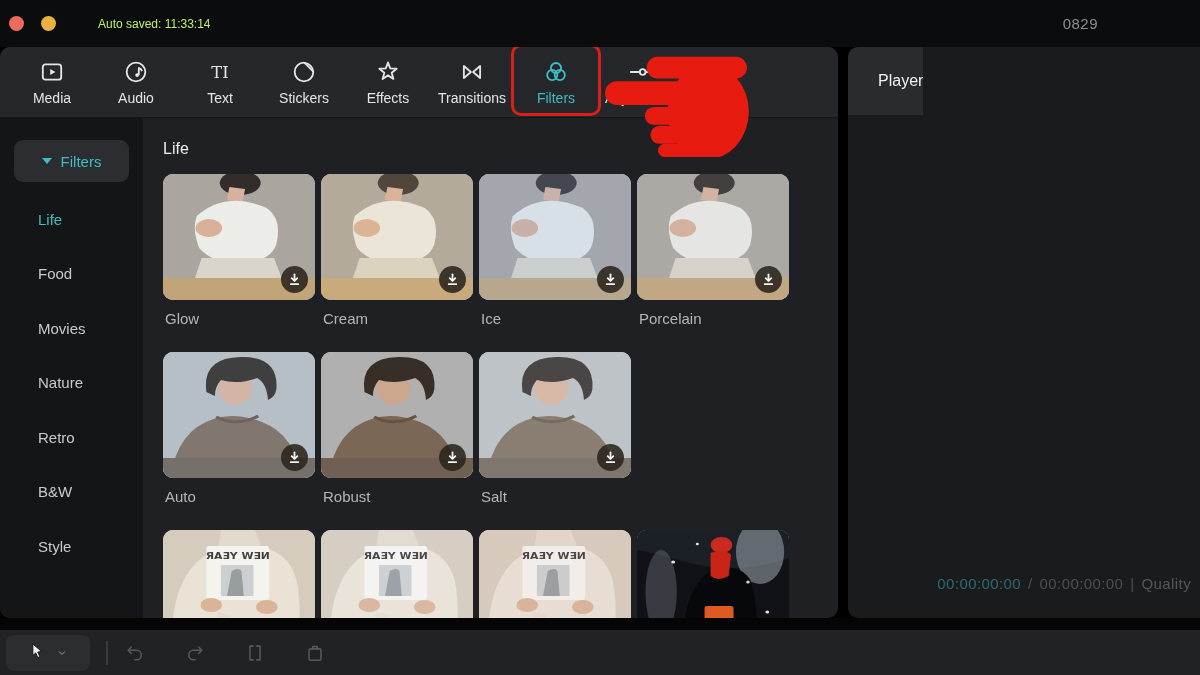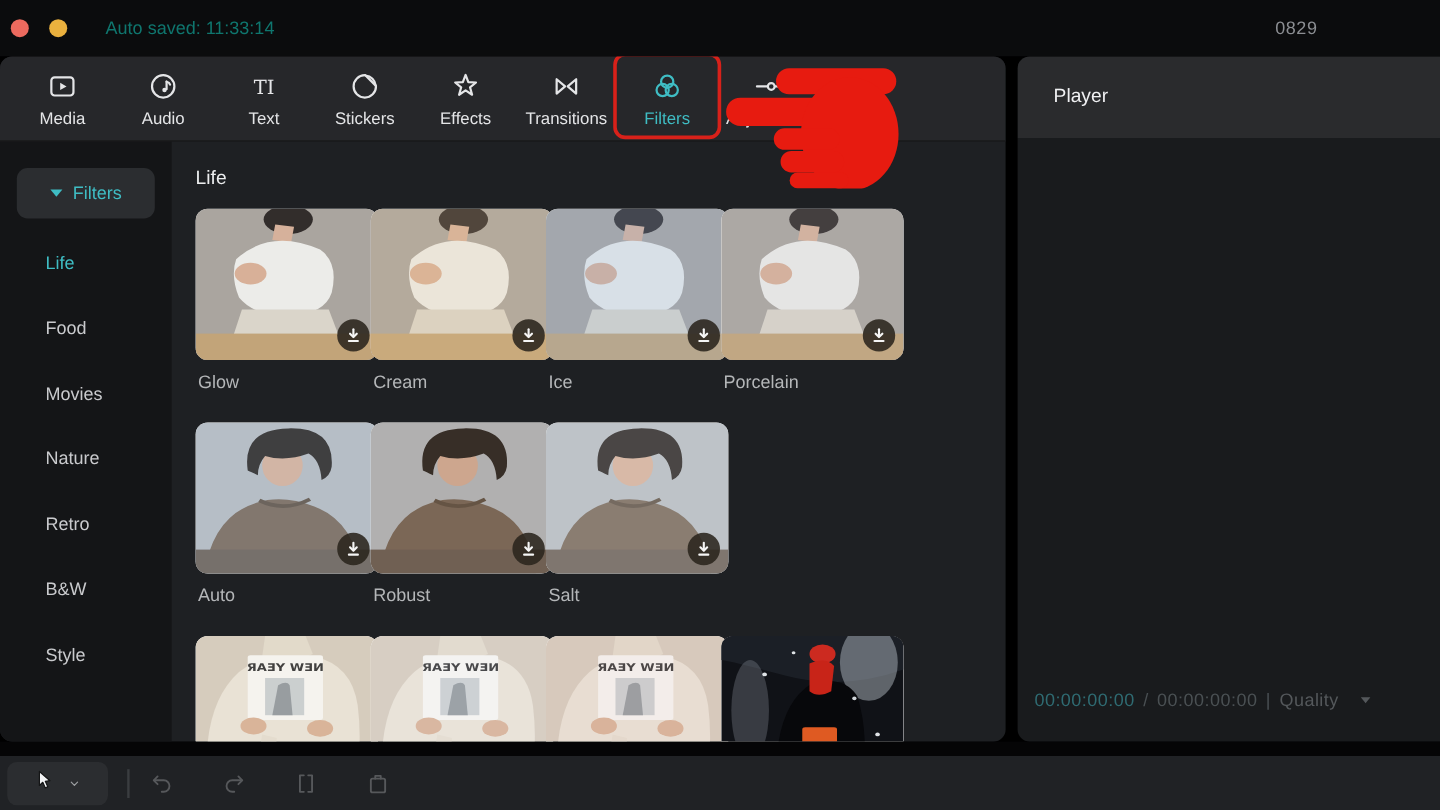--- a/index.html
+++ b/index.html
@@ -9,21 +9,21 @@
   *{box-sizing:border-box;margin:0;padding:0}
   html,body{width:1200px;height:675px;overflow:hidden;background:#000}
   body{font-family:"Liberation Sans","DejaVu Sans",sans-serif;-webkit-font-smoothing:antialiased}
   .screen{position:relative;width:1200px;height:675px;background:#050506}
 
   
   .topbar{height:47px;background:#0b0c0d;display:flex;align-items:center}
   .light{width:15px;height:15px;border-radius:50%;margin-left:9px}
   .light.red{background:#ec6a5e;margin-left:9px}
   .light.yellow{background:#eab13e;margin-left:17px}
-  .autosave{margin-left:32px;color:#0f766e;font-size:15px}
+  .autosave{margin-left:42px;color:#bef264;font-size:12px}
   .topbar .spacer{flex:1}
   .counter{margin-right:102px;color:#8b8e92;font-size:15px;font-weight:400;letter-spacing:.5px}
 
   
   .main{height:571px;display:flex;gap:10px;background:#000}
   .left-panel{width:838px;background:var(--panel);border-radius:10px;overflow:hidden;display:flex;flex-direction:column}
 
   .tabbar{height:71px;flex:0 0 71px;background:var(--tabs);display:flex;align-items:center;padding-left:10px;border-bottom:1px solid #151617}
   .tab{position:relative;width:84px;height:62px;display:flex;flex-direction:column;align-items:center;justify-content:center;gap:5px;color:#e4e5e7;cursor:pointer}
   .tab .icon{width:26px;height:26px;display:flex;align-items:center;justify-content:center}
@@ -35,42 +35,42 @@
   .body-row{flex:1;display:flex;min-height:0}
   .sidebar{width:143px;flex:0 0 143px;background:var(--side);padding-top:22px}
   .side-header{margin:0 14px;height:42px;background:#2b2d30;border-radius:9px;display:flex;align-items:center;justify-content:center;gap:9px;color:var(--teal);font-size:15px;cursor:pointer}
   .tri-down{width:0;height:0;border-left:5px solid transparent;border-right:5px solid transparent;border-top:6px solid var(--teal)}
   .side-list{list-style:none;margin-top:10px}
   .side-item{height:54.5px;display:flex;align-items:center;padding-left:38px;color:#c9cacd;font-size:15px;cursor:pointer}
   .side-item.active{color:var(--teal)}
 
   .content{flex:1;padding:22px 0 0 20px;overflow:hidden}
   .section-title{color:#ecedee;font-size:16px;font-weight:400;margin-bottom:16px}
-  .grid-row{display:flex;gap:20px}
+  .grid-row{display:flex;gap:32px}
   .card{width:126px;cursor:pointer}
   .thumb{position:relative;width:152px;height:126px;border-radius:10px;overflow:hidden;background:#ffffff}
   .thumb svg.scene{position:absolute;inset:0;width:100%;height:100%}
   .tint{position:absolute;inset:0;pointer-events:none}
   .fx-glow .tint{background:rgba(255,244,228,.06)}
   .fx-cream .tint{background:rgba(236,206,160,.22)}
   .fx-ice .tint{background:rgba(158,188,224,.25)}
   .fx-porcelain .tint{background:rgba(205,202,206,.18)}
   .fx-cool .tint{background:rgba(190,210,235,.14)}
   .fx-robust .tint{background:rgba(150,100,60,.12)}
   .fx-salt .tint{background:rgba(235,235,238,.16)}
   .fx-metal .tint{background:rgba(140,145,155,.22)}
   .fx-ny1 .tint{background:rgba(250,235,210,.10)}
   .fx-ny2 .tint{background:rgba(240,240,240,.14)}
   .fx-ny3 .tint{background:rgba(235,205,190,.16)}
   .badge{position:absolute;right:7px;bottom:7px;width:27px;height:27px;border-radius:50%;background:rgba(42,36,29,.88);display:flex;align-items:center;justify-content:center}
   .badge svg{width:15px;height:15px}
   .card-label{margin:10px 0 24px 2px;color:#b4b6b8;font-size:15px;height:18px}
 
   
-  .player-panel{flex:1;background:var(--pbody);border-radius:10px 0 0 10px;overflow:hidden;display:flex;flex-direction:column}
+  .player-panel{flex:1;background:var(--pbody);border-radius:10px 0 0 10px;overflow:hidden;display:flex;flex-direction:row}
   .player-header{height:68px;flex:0 0 68px;background:var(--pheader);display:flex;align-items:center;padding-left:30px;color:#f0f1f3;font-size:16px}
   .player-body{flex:1;position:relative}
   .timebar{position:absolute;left:14px;bottom:26px;display:flex;align-items:center;gap:7px;font-size:15px;letter-spacing:.4px}
   .t-cur{color:#2f6b72}
   .t-dim{color:#4a5053}
   .quality{display:flex;align-items:center;gap:18px;color:#54585b;cursor:pointer}
   .quality .tri{width:0;height:0;border-left:4px solid transparent;border-right:4px solid transparent;border-top:5px solid #54585b}
 
   
   .bottombar{height:45px;margin-top:12px;background:#202225;display:flex;align-items:center;padding-left:6px}

